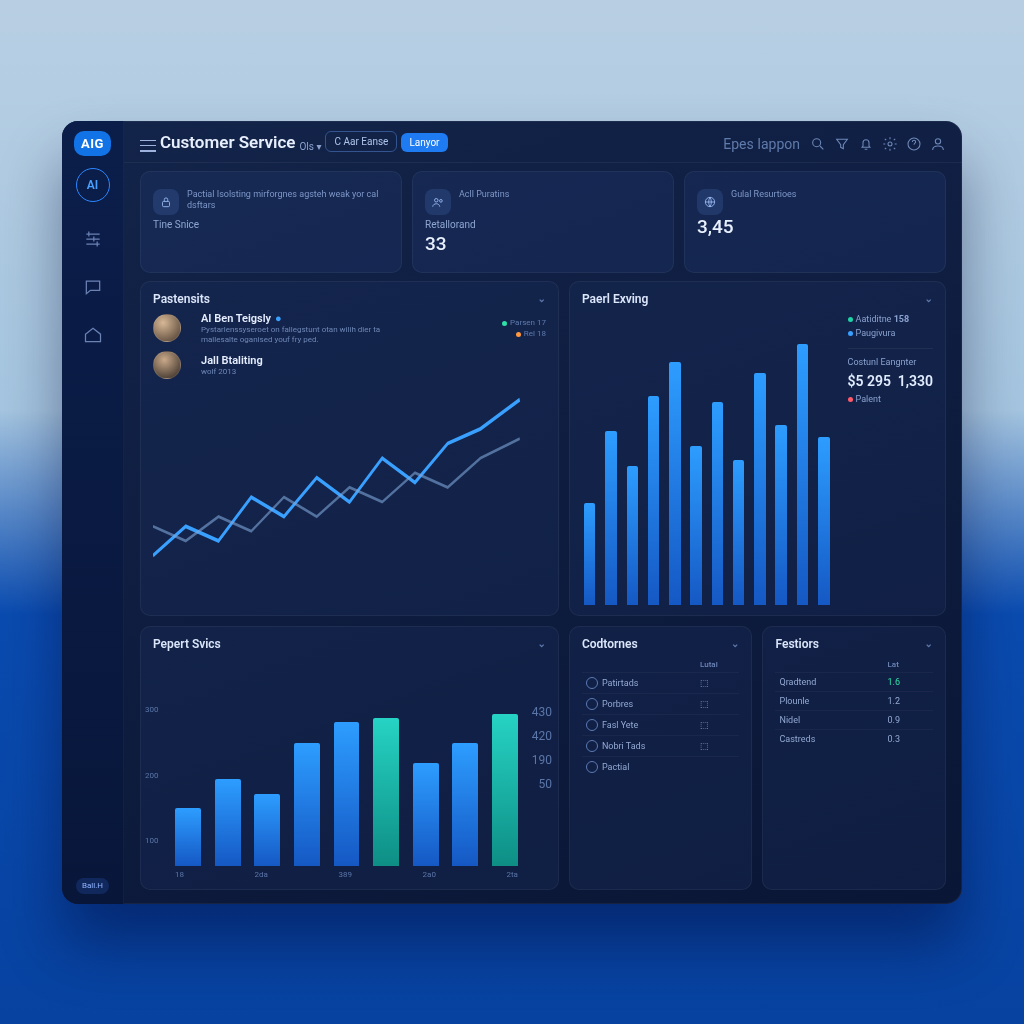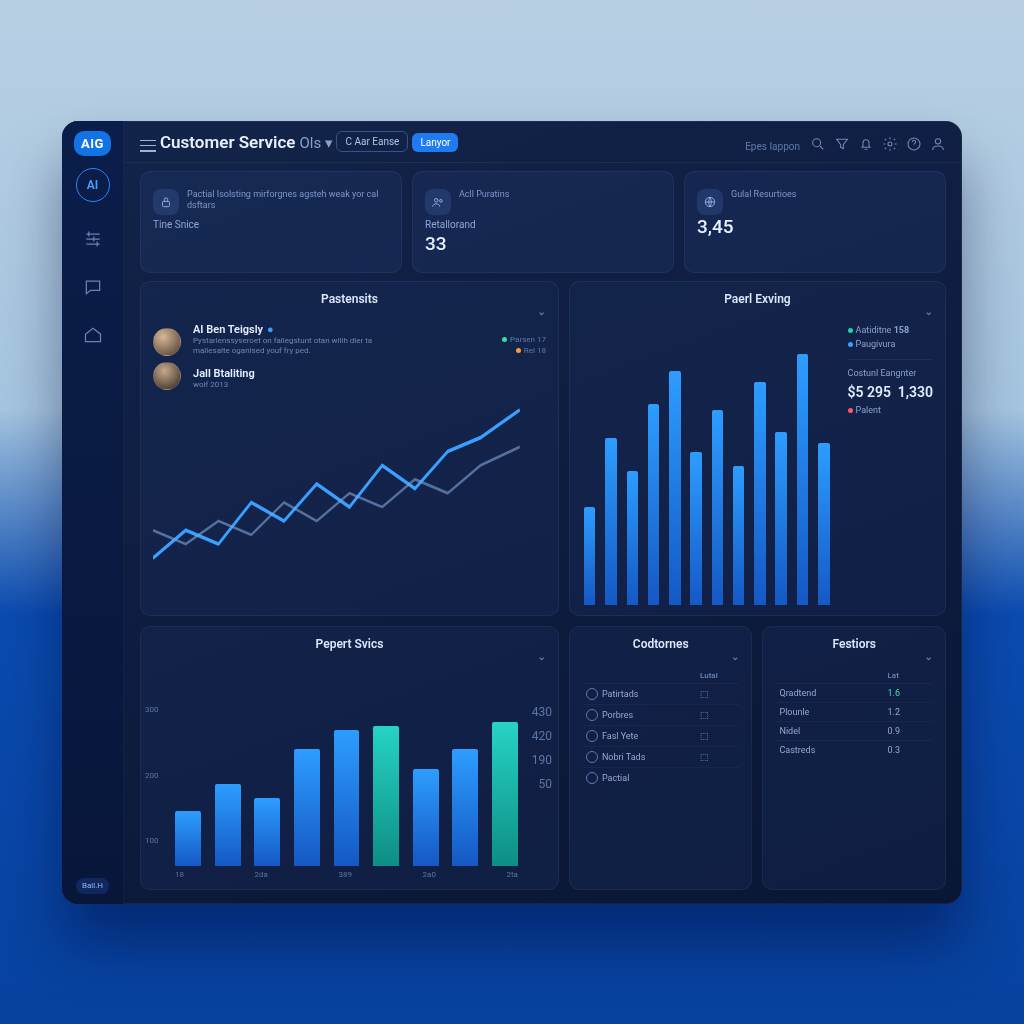--- a/index.html
+++ b/index.html
@@ -21,47 +21,47 @@
   .ai-badge { width:34px; height:34px; border:1.5px solid #2b86ff; border-radius:50%; color:#4aa0ff; font-size:12px; display:flex; align-items:center; justify-content:center; margin-top:2px; font-weight:600;}
   .sb-icon { width:22px; height:22px; margin-top:16px; color:#6b82b5; display:flex; align-items:center; justify-content:center;}
   .sb-icon svg{width:20px;height:20px;stroke:currentColor;fill:none;stroke-width:1.5;}
   .sb .status-pill{ margin-top:auto; font-size:8px; padding:4px 6px; border-radius:8px; background:rgba(60,120,255,.18); color:#8fb3ff; line-height:1; text-align:center;}
   
   .main { flex:1; display:flex; flex-direction:column; }
   .topbar { display:flex; align-items:flex-end; gap:4px; padding:10px 16px; border-bottom:1px solid rgba(255,255,255,.05);}
   .hamb{width:16px;height:12px;display:flex;flex-direction:column;justify-content:space-between;}
   .hamb span{height:1.5px;background:#9db3dd;display:block;}
   .title{font-size:17px;font-weight:600;color:#e7eefc;white-space:nowrap;}
-  .dd{font-size:15px;color:#8aa1cc;display:flex;align-items:center;gap:3px;}
+  .dd{font-size:10px;color:#8aa1cc;display:flex;align-items:center;gap:3px;}
   .pill{font-size:10px;padding:4px 8px;border-radius:6px;white-space:nowrap;}
   .pill.outline{border:1px solid #33548e;color:#aec4ea;}
   .pill.primary{background:#1f7bf2;color:#fff;}
   .sp{flex:1}
   .top-icons{display:flex;gap:8px;align-items:center;}
   .top-icons .ic{width:16px;height:16px;color:#6e88b9;}
-  .top-text{font-size:10px;color:#5f7bab;margin-right:6px;}
+  .top-text{font-size:14px;color:#5f7bab;margin-right:6px;}
   .subbar{display:flex;align-items:center;padding:8px 16px 4px;}
   .subtitle{font-size:14px;font-weight:600;color:#e2ebfb;}
   .sub-icons{margin-left:auto;display:flex;gap:10px;color:#6c86b8;font-size:9px;align-items:center;}
   .sub-icons .ic{width:14px;height:14px;}
   
   .cards{display:flex;gap:10px;padding:8px 16px;}
   .card{background:rgba(32,55,105,.35);border:1px solid rgba(255,255,255,.05);border-radius:10px;padding:17px 12px;}
   .metric{flex:1;min-width:0;}
   .metric .m-icon{width:26px;height:26px;border-radius:8px;background:rgba(90,140,220,.18);display:flex;align-items:center;justify-content:center;float:left;margin-right:8px;}
   .metric .m-icon svg{width:14px;height:14px;stroke:#9cbcf5;fill:none;stroke-width:1.5;}
   .metric .m-top{font-size:9px;line-height:1.25;color:#7e97c8;min-height:24px;}
   .metric .m-label{clear:both;font-size:10px;color:#8ea6d2;margin-top:6px;}
   .metric .m-val{font-size:19px;color:#e8f0ff;font-weight:500;margin-top:2px;}
   
   .grid{display:grid;grid-template-columns:1fr 0.9fr;grid-template-rows:auto auto;gap:10px;padding:0 16px 14px;flex:1;min-height:0;}
   .panel{background:rgba(28,48,94,.32);border:1px solid rgba(255,255,255,.05);border-radius:10px;padding:10px 12px;display:flex;flex-direction:column;min-height:0;}
-  .panel-h{display:flex;align-items:center;font-size:12px;font-weight:600;color:#dbe6fa;margin-bottom:6px;flex-direction:column;}
+  .panel-h{display:flex;align-items:center;font-size:12px;font-weight:600;color:#dbe6fa;margin-bottom:6px;}
   .panel-h .chev{margin-left:auto;color:#5d78ab;font-size:10px;}
-  .person{display:flex;gap:12px;align-items:flex-end;margin-bottom:6px;}
+  .person{display:flex;gap:20px;align-items:center;margin-bottom:6px;}
   .avatar{width:28px;height:28px;border-radius:50%;background:radial-gradient(circle at 35% 30%, #d7b896, #4a3a2e);flex:none;border:1px solid rgba(255,255,255,.1);}
   .avatar.a2{background:radial-gradient(circle at 40% 30%,#caa98a,#2d2620);}
   .p-name{font-size:11px;font-weight:600;color:#e6eeff;display:flex;align-items:center;gap:4px;}
   .p-sub{font-size:8px;color:#6e87b6;line-height:1.3;max-width:200px;}
   .p-badges{margin-left:auto;font-size:8px;color:#5e7aad;text-align:right;line-height:1.4;}
   .dot{width:5px;height:5px;border-radius:50%;display:inline-block;background:#2fe0a8;margin-right:3px;vertical-align:middle;}
   .dot.orange{background:#ff9840;}
   .dot.blue{background:#3aa0ff;}
   .dot.red{background:#ff5a6a;}
   

